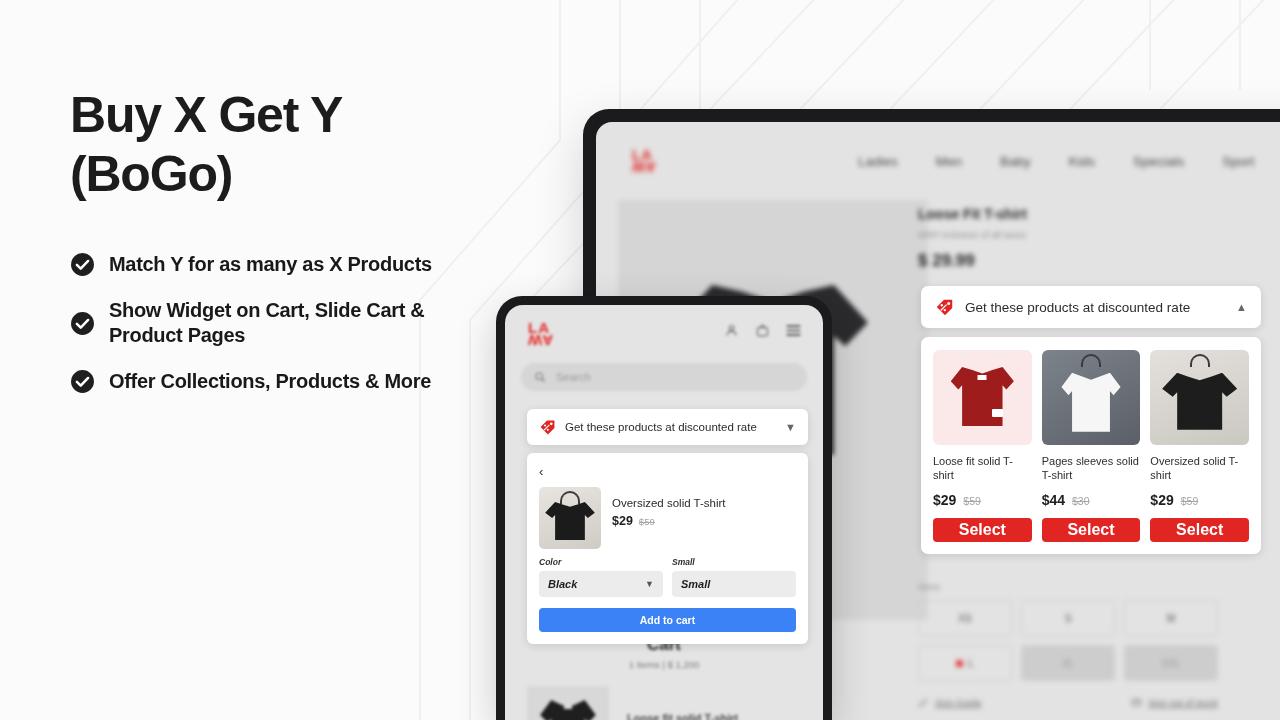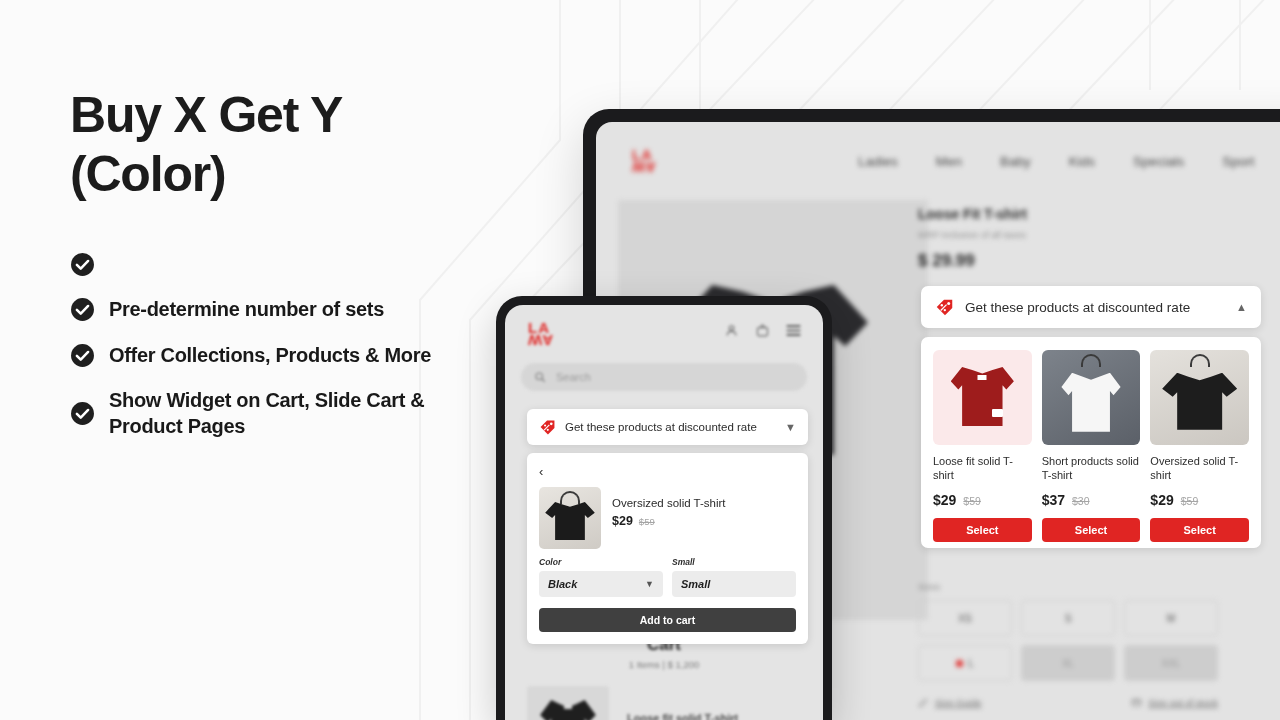--- a/index.html
+++ b/index.html
@@ -120,36 +120,36 @@
   }
   .w-header {
     background:#fff; border-radius:7px;
     height:42px; display:flex; align-items:center; padding:0 14px;
     box-shadow:0 2px 9px rgba(0,0,0,0.12);
   }
   .w-header-title { flex:1; font-size:13.5px; color:#2c2c2c; margin-left:11px; }
   .w-chevron { font-size:11px; color:#666; }
   .w-body {
     margin-top:9px; background:#fff; border-radius:7px;
-    padding:13px 12px 6px 12px;
+    padding:13px 12px 12px 12px;
     display:flex; gap:10px;
     box-shadow:0 2px 9px rgba(0,0,0,0.12);
   }
   .w-card { flex:1; display:flex; flex-direction:column; }
   .w-card-img {
     width:100%; height:95px; border-radius:6px; position:relative;
     overflow:hidden; margin-bottom:9px;
   }
   .w-card-title { font-size:11px; color:#2d2d2d; line-height:1.3; min-height:28px; }
   .w-card-prices { margin-top:9px; display:flex; align-items:baseline; gap:7px; }
   .w-price { font-size:14px; font-weight:bold; color:#1e1e1e; }
   .w-price-old { font-size:10.5px; color:#a5a5a5; text-decoration:line-through; }
   .w-select-btn {
     margin-top:10px; height:24px; background:#e02523; border:none;
-    border-radius:4px; color:#fff; font-size:11px; font-weight:bold;
+    border-radius:4px; color:#fff; font-size:16px; font-weight:bold;
     font-family:"Liberation Sans", sans-serif; cursor:pointer;
   }
 
   
   #phone {
     position:absolute; left:496px; top:296px;
     width:336px; height:424px;
     background:#1b1b1d; border-radius:26px 26px 0 0;
     padding:9px 9px 0 9px; z-index:30;
     box-shadow:0 14px 40px rgba(0,0,0,0.2);
@@ -201,21 +201,21 @@
   .pw-options { display:flex; gap:9px; margin-top:8px; }
   .pw-opt { flex:1;font-style:italic; }
   .pw-opt-label { font-size:8.5px; font-weight:bold; color:#2e2e2e; margin-bottom:4px; }
   .pw-opt-box {
     height:26px; background:#ececec; border-radius:4px;
     display:flex; align-items:center; padding:0 9px;
     font-size:11px; color:#1f1f1f; font-weight:bold;
   }
   .pw-opt-box .val { flex:1; }
   .pw-addcart {
-    margin-top:11px; width:100%; height:24px; background:#404040;
+    margin-top:11px; width:100%; height:24px; background:#3b82f6;
     border:none; border-radius:4px; color:#fff;
     font-size:10.5px; font-weight:bold;
     font-family:"Liberation Sans", sans-serif; cursor:pointer;
   }
   
   .p-cart { position:absolute; left:0; right:0; top:330px; text-align:center; }
   .p-cart-title { font-size:17px; font-weight:bold; color:#2b2b2b; }
   .p-cart-sub { font-size:9.5px; color:#7d7d7d; margin-top:4px; }
   .p-cart-row { display:flex; align-items:center; gap:18px; margin-top:16px; padding:0 22px; }
   .p-cart-thumb { width:82px; height:64px; background:#d8d8d8; border-radius:3px; position:relative; overflow:hidden; }
@@ -241,49 +241,43 @@
     <path d="M1050 -60 L880 120"></path>
     <path d="M1140 -60 L970 120"></path>
     <path d="M1230 -60 L1060 120"></path>
     <path d="M1320 -60 L1150 120"></path>
     <path d="M1150 0 L1150 90"></path>
     <path d="M1240 0 L1240 90"></path>
   </g>
 </svg>
 
 <div id="left-panel">
-  <h1 id="headline">Buy X Get Y (Color)</h1>
+  <h1 id="headline">Buy X Get Y (BoGo)</h1>
 
   <div id="feature-list">
     <div class="feature-row">
       <svg class="check-icon" viewBox="0 0 24 24">
         <circle cx="12" cy="12" r="11" fill="#1f1f1f"></circle>
         <path d="M6.6 12.3 L10.3 16 L17.4 8.6" fill="none" stroke="#fff" stroke-width="2.4" stroke-linecap="round" stroke-linejoin="round"></path>
       </svg>
-    </div>
-    <div class="feature-row">
+      <div class="feature-text">Match Y for as many as X Products</div>
+    </div>
+    <div class="feature-row two-line">
       <svg class="check-icon" viewBox="0 0 24 24">
         <circle cx="12" cy="12" r="11" fill="#1f1f1f"></circle>
         <path d="M6.6 12.3 L10.3 16 L17.4 8.6" fill="none" stroke="#fff" stroke-width="2.4" stroke-linecap="round" stroke-linejoin="round"></path>
       </svg>
-      <div class="feature-text">Pre-determine number of sets</div>
+      <div class="feature-text">Show Widget on Cart, Slide Cart &amp; Product Pages</div>
     </div>
     <div class="feature-row">
       <svg class="check-icon" viewBox="0 0 24 24">
         <circle cx="12" cy="12" r="11" fill="#1f1f1f"></circle>
         <path d="M6.6 12.3 L10.3 16 L17.4 8.6" fill="none" stroke="#fff" stroke-width="2.4" stroke-linecap="round" stroke-linejoin="round"></path>
       </svg>
       <div class="feature-text">Offer Collections,  Products &amp; More</div>
-    </div>
-    <div class="feature-row two-line">
-      <svg class="check-icon" viewBox="0 0 24 24">
-        <circle cx="12" cy="12" r="11" fill="#1f1f1f"></circle>
-        <path d="M6.6 12.3 L10.3 16 L17.4 8.6" fill="none" stroke="#fff" stroke-width="2.4" stroke-linecap="round" stroke-linejoin="round"></path>
-      </svg>
-      <div class="feature-text">Show Widget on Cart, Slide Cart &amp; Product Pages</div>
     </div>
   </div>
 </div>
 
 <div id="tablet">
   <div id="tablet-screen">
 
     <div id="tablet-blur">
       <div class="t-nav">
         <div class="t-logo">
@@ -379,23 +373,23 @@
             <span class="w-price-old">$59</span>
           </div>
           <button class="w-select-btn">Select</button>
         </div>
 
         <div class="w-card">
           <div class="w-card-img" style="background:linear-gradient(150deg,#7d838b,#5b6068);">
             <div class="shirt-hanger"></div>
             <div style="position:absolute;left:20%;top:24%;width:60%;height:62%;background:#f6f6f6;border-radius:6px 6px 8px 8px;clip-path:polygon(18% 0%,34% 6%,50% 12%,66% 6%,82% 0%,100% 24%,88% 38%,82% 31%,82% 100%,18% 100%,18% 31%,12% 38%,0% 24%);"></div>
           </div>
-          <div class="w-card-title">Short products solid T-shirt</div>
+          <div class="w-card-title">Pages sleeves solid T-shirt</div>
           <div class="w-card-prices">
-            <span class="w-price">$37</span>
+            <span class="w-price">$44</span>
             <span class="w-price-old">$30</span>
           </div>
           <button class="w-select-btn">Select</button>
         </div>
 
         <div class="w-card">
           <div class="w-card-img" style="background:linear-gradient(160deg,#e4e1dc,#cbc7c1);">
             <div class="shirt-hanger"></div>
             <div style="position:absolute;left:12%;top:24%;width:76%;height:60%;background:#1d1d1d;border-radius:6px 6px 8px 8px;clip-path:polygon(20% 0%,35% 7%,50% 13%,65% 7%,80% 0%,100% 28%,86% 42%,80% 34%,80% 100%,20% 100%,20% 34%,14% 42%,0% 28%);"></div>
           </div>

